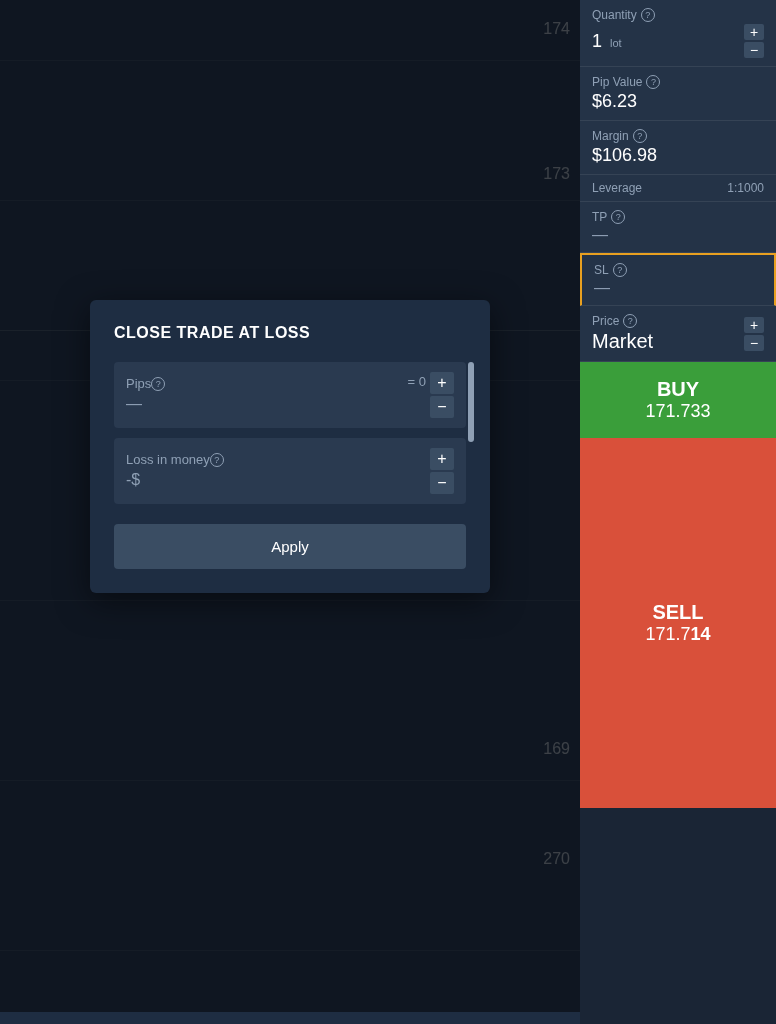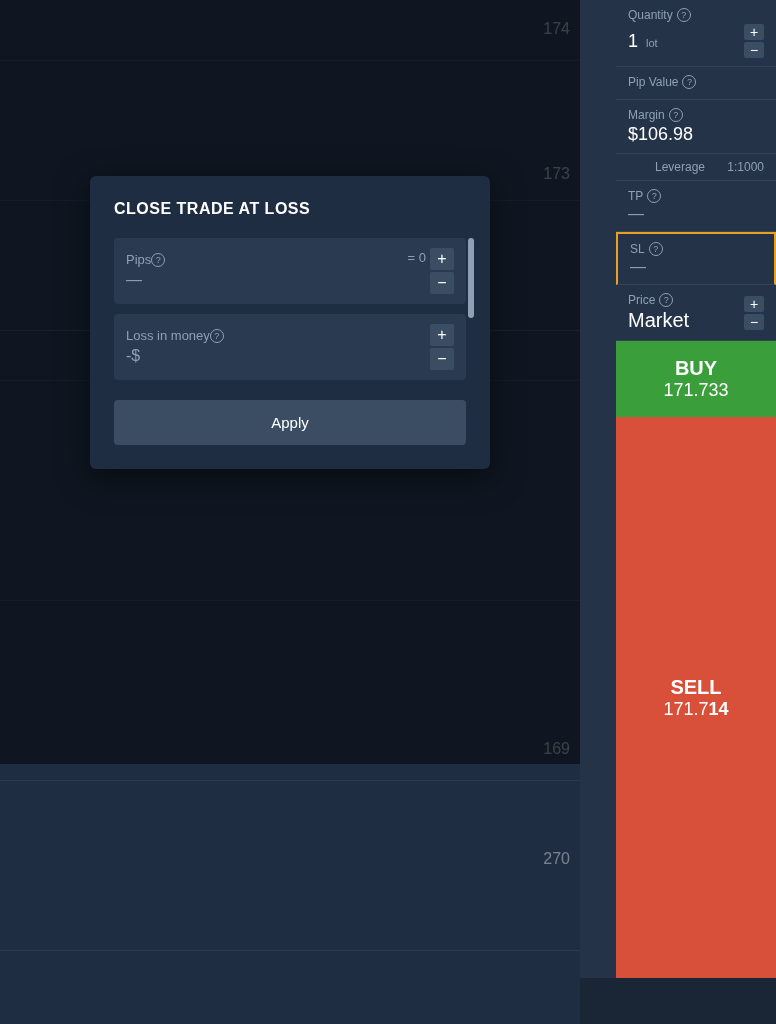--- a/index.html
+++ b/index.html
@@ -37,25 +37,24 @@
       color: rgba(255,255,255,0.4);
       font-size: 16px;
     }
 
     
     .right-panel {
       position: absolute;
       top: 0;
       right: 0;
       width: 196px;
-      height: 978px;
+      height: 808px;
       background-color: #243347;
       display: flex;
       flex-direction: column;
-      padding-left: 36px;
     }
 
     .panel-section {
       padding: 8px 12px;
       border-bottom: 1px solid rgba(255,255,255,0.08);
     }
 
     .panel-label {
       color: #8fa0b5;
       font-size: 12px;
@@ -123,21 +122,20 @@
       display: flex;
       align-items: center;
       justify-content: space-between;
       padding: 6px 12px;
       border-bottom: 1px solid rgba(255,255,255,0.08);
     }
 
     .leverage-label {
       color: #8fa0b5;
       font-size: 12px;
-      margin-left: 27px;
     }
 
     .leverage-value {
       color: #8fa0b5;
       font-size: 12px;
     }
 
     
     .tp-sl-section {
       padding: 8px 12px;
@@ -247,21 +245,21 @@
       font-size: 18px;
       display: block;
     }
 
     
     .modal-overlay {
       position: absolute;
       top: 0;
       left: 0;
       width: 580px;
-      height: 764px;
+      height: 1012px;
       background-color: rgba(0,0,0,0.5);
       display: flex;
       align-items: center;
       justify-content: center;
     }
 
     .modal {
       background-color: #1e2d42;
       border-radius: 6px;
       padding: 24px;
@@ -458,20 +456,21 @@
         <button class="qty-btn">−</button>
       </div>
     </div>
   </div>
 
   <div class="panel-section">
     <div class="panel-label">
       <span>Pip Value</span>
       <span class="help-icon">?</span>
     </div>
+    <div class="panel-value">$6.23</div>
   </div>
 
   <div class="panel-section">
     <div class="panel-label">
       <span>Margin</span>
       <span class="help-icon">?</span>
     </div>
     <div class="panel-value">$106.98</div>
   </div>
 

